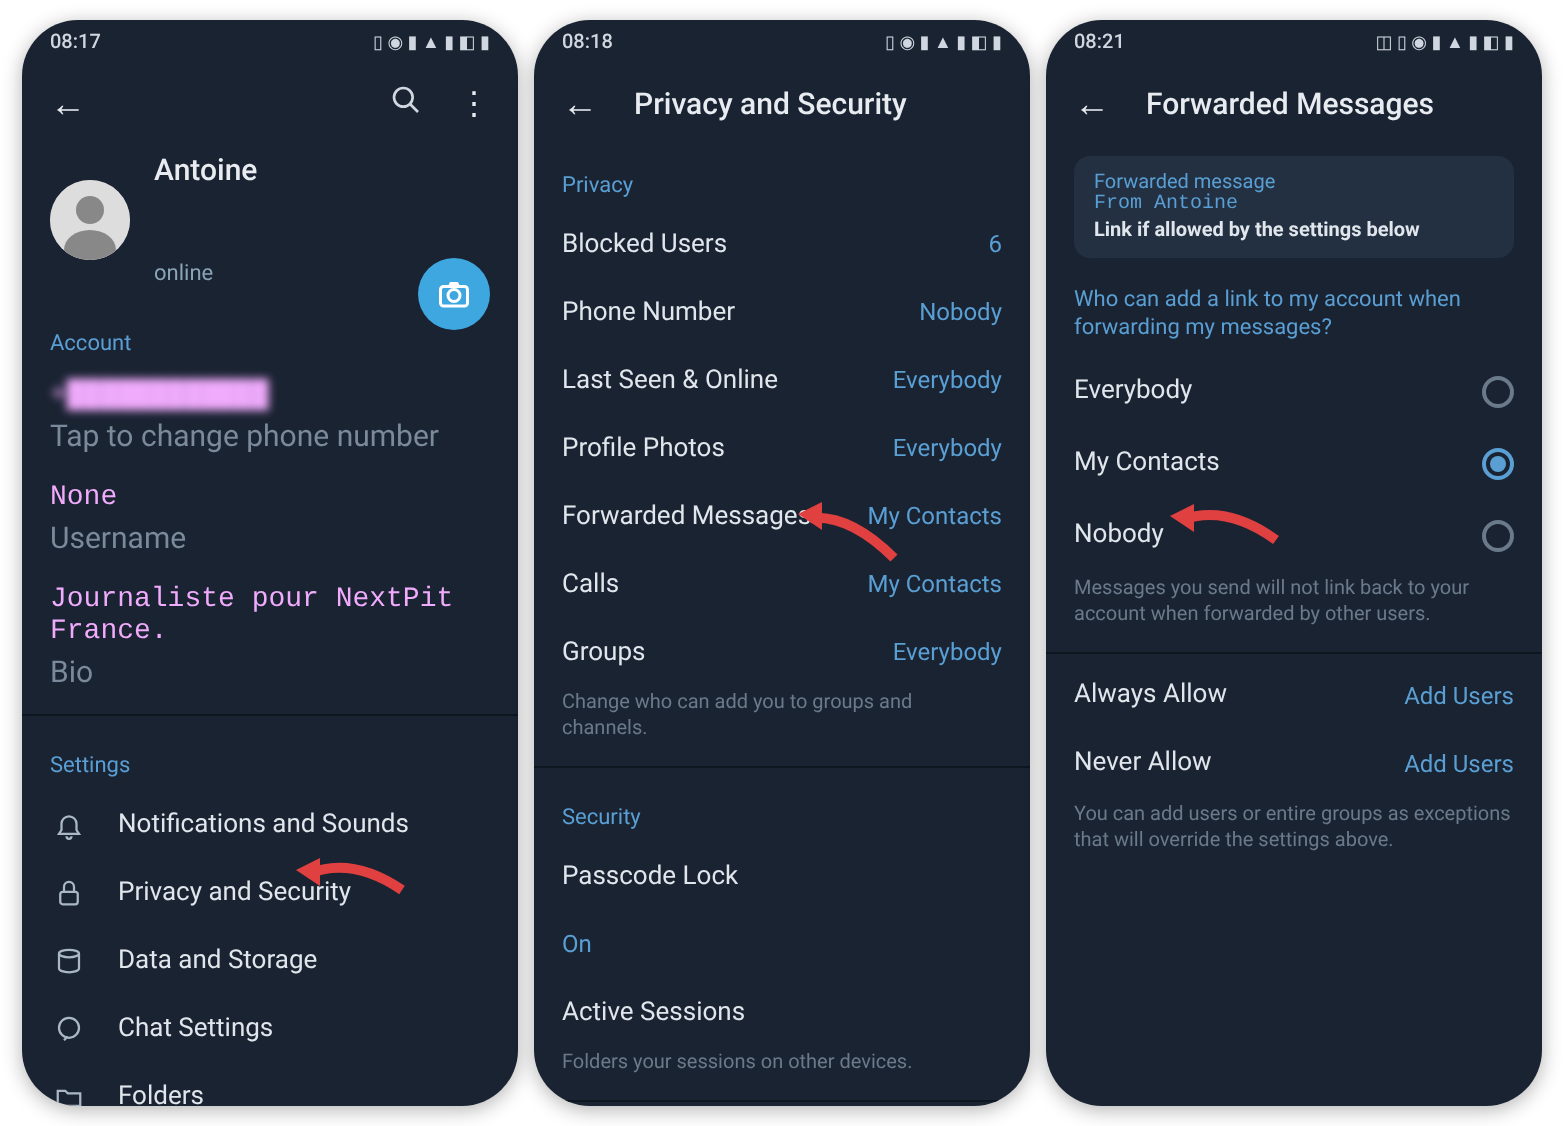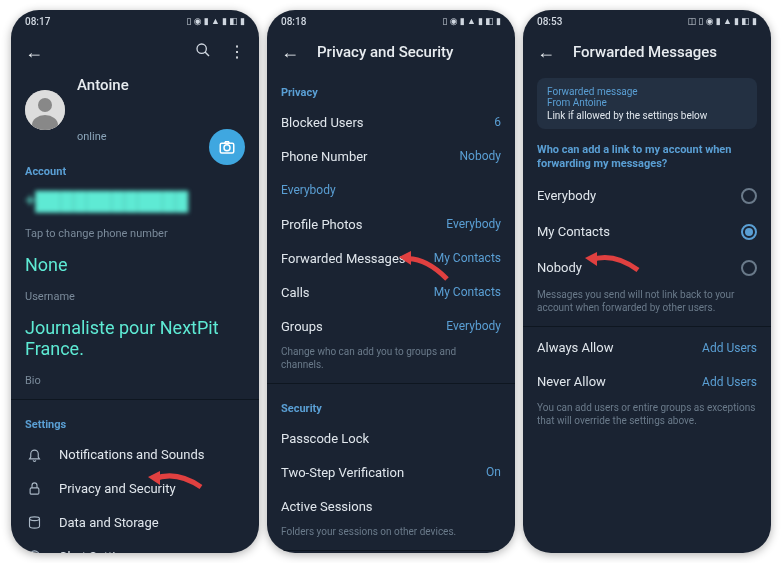--- a/index.html
+++ b/index.html
@@ -74,21 +74,21 @@
     background: #3fa7e0;
     display: flex;
     align-items: center;
     justify-content: center;
     color: #fff;
     font-size: 16px;
   }
   .section-label {
     color: #5a9fd4;
     font-size: 11px;
-    font-weight: 700;
+    font-weight: 400;
     padding: 14px 14px 6px;
   }
   .list-item {
     display: flex;
     align-items: center;
     padding: 9px 14px;
     min-height: 34px;
     gap: 16px;
   }
   .list-item-noicon { padding-left: 14px; }
@@ -99,22 +99,22 @@
     color: #aab8c6;
     font-size: 15px;
   }
   .item-label { color: #e0e6ec; font-size: 13px; flex: 1; }
   .item-value { color: #5a9fd4; font-size: 12px; }
   .item-sub {
     display: flex;
     flex-direction: column;
     padding: 6px 14px 8px;
   }
-  .item-sub .main { color: #5eead4; font-size: 18px; }
-  .item-sub .sub { color: #7a8a9a; font-size: 11px; margin-top: 15px; }
+  .item-sub .main { color: #f0abfc; font-size: 14px; font-family: Liberation Mono, monospace; }
+  .item-sub .sub { color: #7a8a9a; font-size: 15px; margin-top: 3px; }
   .divider { height: 1px; background: #0e1620; margin: 4px 0; }
   .hint {
     color: #6a7a8a;
     font-size: 10px;
     padding: 2px 14px 8px;
     line-height: 1.3;
   }
   .radio-row {
     display: flex;
     justify-content: space-between;
@@ -137,22 +137,22 @@
     border-radius: 50%;
     background: #5a9fd4;
   }
   .preview-box {
     margin: 6px 14px 0;
     background: #233042;
     border-radius: 8px;
     padding: 8px 10px;
   }
   .preview-box .l1 { color: #5a9fd4; font-size: 10px; }
-  .preview-box .l2 { color: #5a9fd4; font-size: 10px; }
-  .preview-box .l3 { color: #e0e6ec; font-size: 10px; margin-top: 2px; }
+  .preview-box .l2 { color: #5a9fd4; font-size: 10px; font-family: Liberation Mono, monospace; }
+  .preview-box .l3 { color: #e0e6ec; font-size: 10px; margin-top: 2px; font-weight: bold; }
   .arrow-annot {
     position: absolute;
     pointer-events: none;
   }
   .arrow-annot svg { overflow: visible; }
   .blur { filter: blur(2px); }
 </style>
 </head>
 <body>
 
@@ -292,20 +292,21 @@
     <div class="section-label">Privacy</div>
     <div class="list-item list-item-noicon">
       <span class="item-label">Blocked Users</span>
       <span class="item-value">6</span>
     </div>
     <div class="list-item list-item-noicon">
       <span class="item-label">Phone Number</span>
       <span class="item-value">Nobody</span>
     </div>
     <div class="list-item list-item-noicon">
+      <span class="item-label">Last Seen &amp; Online</span>
       <span class="item-value">Everybody</span>
     </div>
     <div class="list-item list-item-noicon">
       <span class="item-label">Profile Photos</span>
       <span class="item-value">Everybody</span>
     </div>
     <div class="list-item list-item-noicon" style="position:relative">
       <span class="item-label">Forwarded Messages</span>
       <span class="item-value">My Contacts</span>
       <div class="arrow-annot" style="left:130px;top:6px">
@@ -323,35 +324,34 @@
       <span class="item-label">Groups</span>
       <span class="item-value">Everybody</span>
     </div>
     <div class="hint">Change who can add you to groups and channels.</div>
     <div class="divider"></div>
     <div class="section-label">Security</div>
     <div class="list-item list-item-noicon">
       <span class="item-label">Passcode Lock</span>
     </div>
     <div class="list-item list-item-noicon">
-      <span class="item-label">Two-Step Verification</span>
       <span class="item-value">On</span>
     </div>
     <div class="list-item list-item-noicon">
       <span class="item-label">Active Sessions</span>
     </div>
     <div class="hint">Folders your sessions on other devices.</div>
     <div class="divider"></div>
 
   </div>
 </div>
 
 <div class="phone">
   <div class="statusbar">
-    <span>08:53</span>
+    <span>08:21</span>
     <span class="status-icons">◫ ▯ ◉ ▮ ▲ ▮ ◧ ▮</span>
   </div>
   <div class="header">
     <span class="back-arrow">←</span>
     <span class="header-title">Forwarded Messages</span>
   </div>
   <div class="content">
     <div class="preview-box">
       <div class="l1">Forwarded message</div>
       <div class="l2">From Antoine</div>

